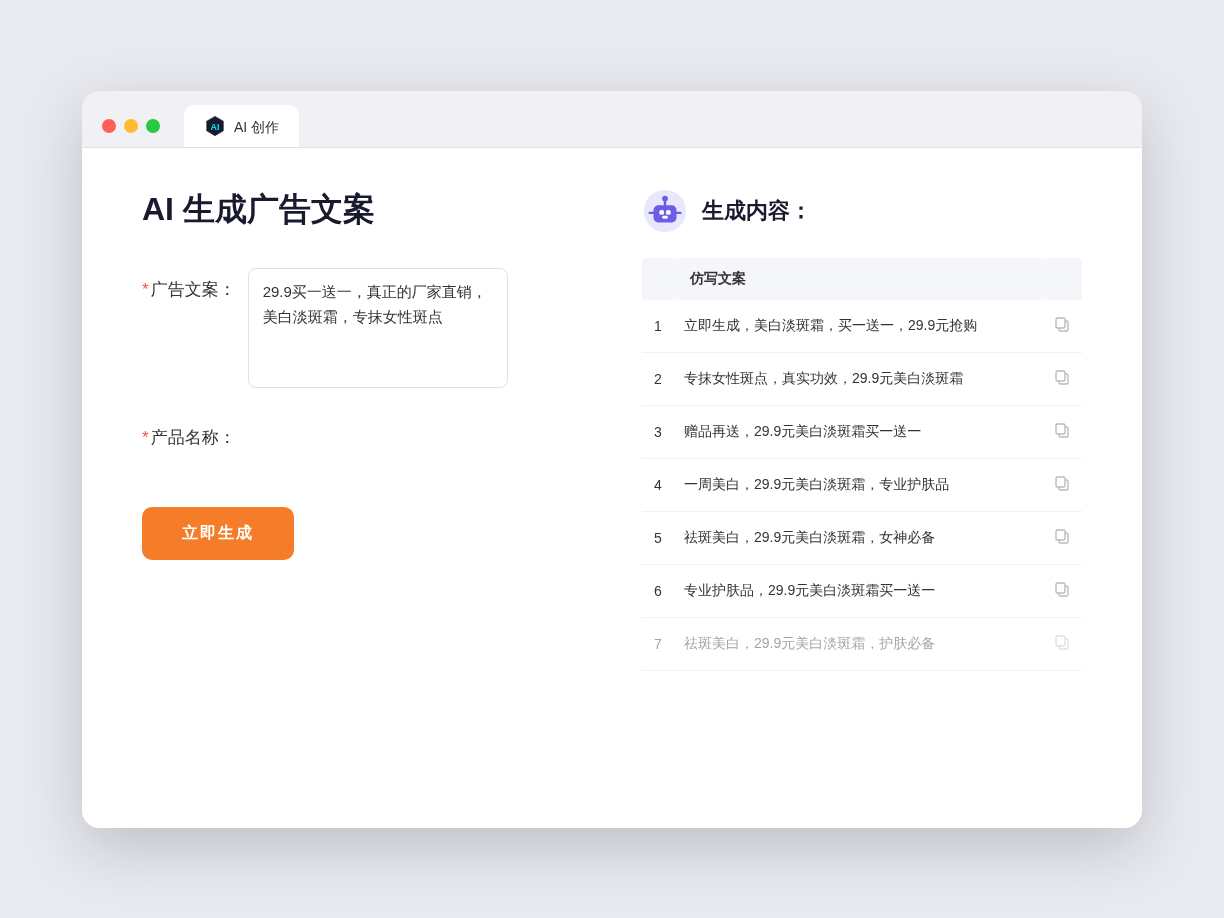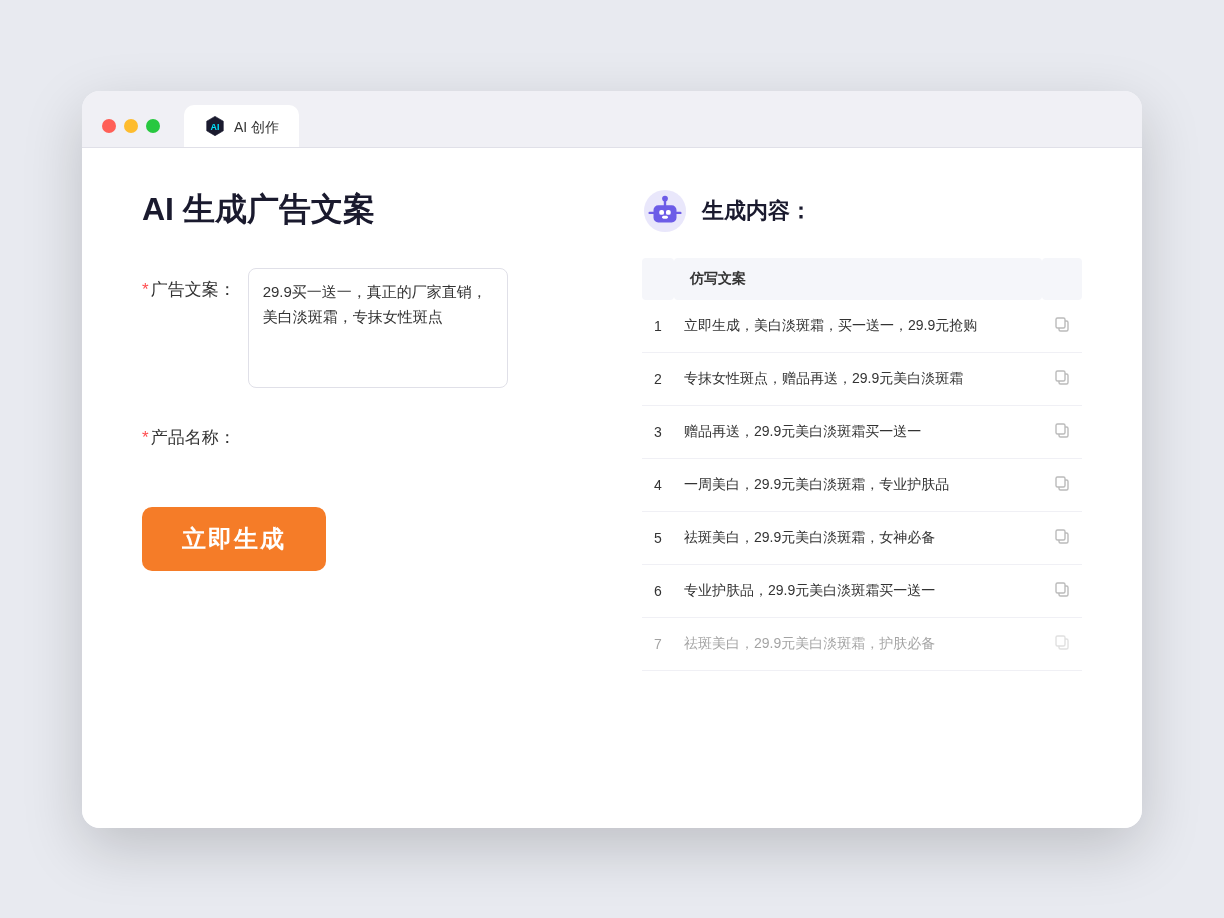--- a/index.html
+++ b/index.html
@@ -119,21 +119,21 @@
       resize: none;
       line-height: 1.7;
     }
 
     .btn-generate {
       background: #f57c28;
       color: #fff;
       border: none;
       border-radius: 10px;
       padding: 16px 40px;
-      font-size: 24px;
+      font-size: 16px;
       font-weight: 600;
       cursor: pointer;
       margin-top: 30px;
       font-family: inherit;
       letter-spacing: 2px;
     }
 
     
     .right-panel {
       padding-top: 0;
@@ -284,21 +284,21 @@
           <tr>
                 <td class="row-num">1</td>
                 <td>立即生成，美白淡斑霜，买一送一，29.9元抢购</td>
                 <td class="copy-icon-cell"><button class="copy-btn"><svg width="16" height="16" viewBox="0 0 16 16" fill="none" xmlns="http://www.w3.org/2000/svg">
                       <rect x="5" y="5" width="9" height="10" rx="1.5" stroke="#bbb" stroke-width="1.4" fill="none"></rect>
                       <rect x="2" y="2" width="9" height="10" rx="1.5" stroke="#bbb" stroke-width="1.4" fill="white"></rect>
                     </svg></button></td>
               </tr>
               <tr>
                 <td class="row-num">2</td>
-                <td>专抹女性斑点，赠品再送，29.9元美白淡斑霜</td>
+                <td>专抹女性斑点，真实功效，29.9元美白淡斑霜</td>
                 <td class="copy-icon-cell"><button class="copy-btn"><svg width="16" height="16" viewBox="0 0 16 16" fill="none" xmlns="http://www.w3.org/2000/svg">
                       <rect x="5" y="5" width="9" height="10" rx="1.5" stroke="#bbb" stroke-width="1.4" fill="none"></rect>
                       <rect x="2" y="2" width="9" height="10" rx="1.5" stroke="#bbb" stroke-width="1.4" fill="white"></rect>
                     </svg></button></td>
               </tr>
               <tr>
                 <td class="row-num">3</td>
                 <td>赠品再送，29.9元美白淡斑霜买一送一</td>
                 <td class="copy-icon-cell"><button class="copy-btn"><svg width="16" height="16" viewBox="0 0 16 16" fill="none" xmlns="http://www.w3.org/2000/svg">
                       <rect x="5" y="5" width="9" height="10" rx="1.5" stroke="#bbb" stroke-width="1.4" fill="none"></rect>

